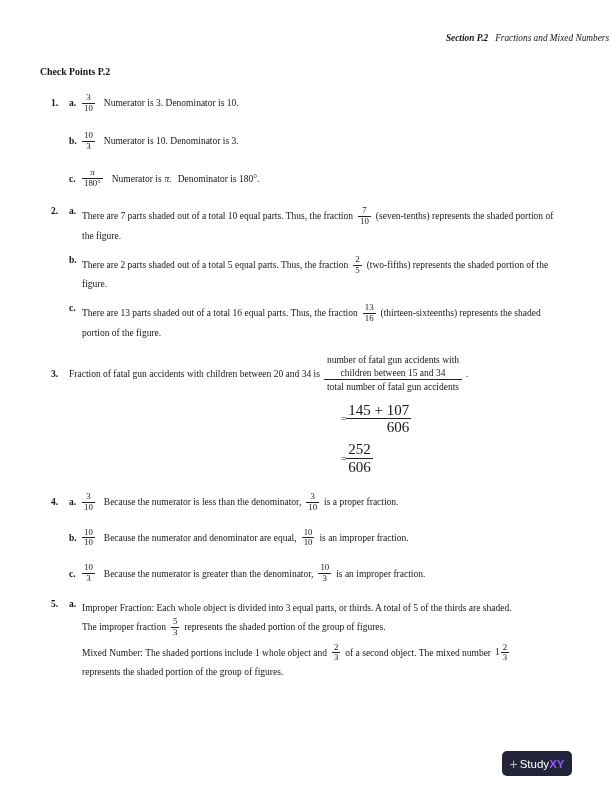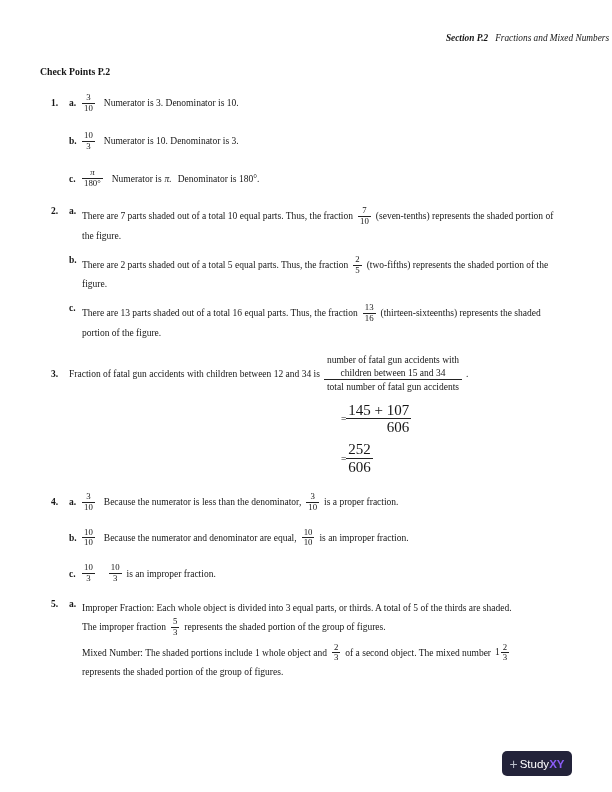--- a/index.html
+++ b/index.html
@@ -117,21 +117,21 @@
     <div class="row rowtop p2item">
       <span class="pnum"></span>
       <span class="plet">c.</span>
       <div class="p2body">
         <span>There are 13 parts shaded out of a total 16 equal parts. Thus, the fraction</span><span class="frac"><span class="fn">13</span><span class="fd">16</span></span><span>(thirteen-sixteenths) represents the shaded portion of the figure.</span>
       </div>
     </div>
 
     <div class="row p3row">
       <span class="pnum">3.</span>
-      <span>Fraction of fatal gun accidents with children between 12 and 34 is</span>
+      <span>Fraction of fatal gun accidents with children between 20 and 34 is</span>
       <span class="bigfrac">
         <span class="bl">number of fatal gun accidents with</span>
         <span class="bl">children between 15 and 34</span>
         <span class="bd">total number of fatal gun accidents</span>
       </span>
       <span>.</span>
     </div>
     <div class="eqs">
       <div class="eqrow">
         <span>=</span>
@@ -177,20 +177,21 @@
         </span>
       <span>is an improper fraction.</span>
     </div>
     <div class="row m4 nowrap">
       <span class="pnum"></span>
       <span class="plet">c.</span>
       <span class="frac rowfrac">
           <span class="fn">10</span>
           <span class="fd">3</span>
         </span>
+      <span>Because the numerator is greater than the denominator,</span>
       <span class="frac">
           <span class="fn">10</span>
           <span class="fd">3</span>
         </span>
       <span>is an improper fraction.</span>
     </div>
 
     <div class="row rowtop p5start">
       <span class="pnum">5.</span>
       <span class="plet">a.</span>

